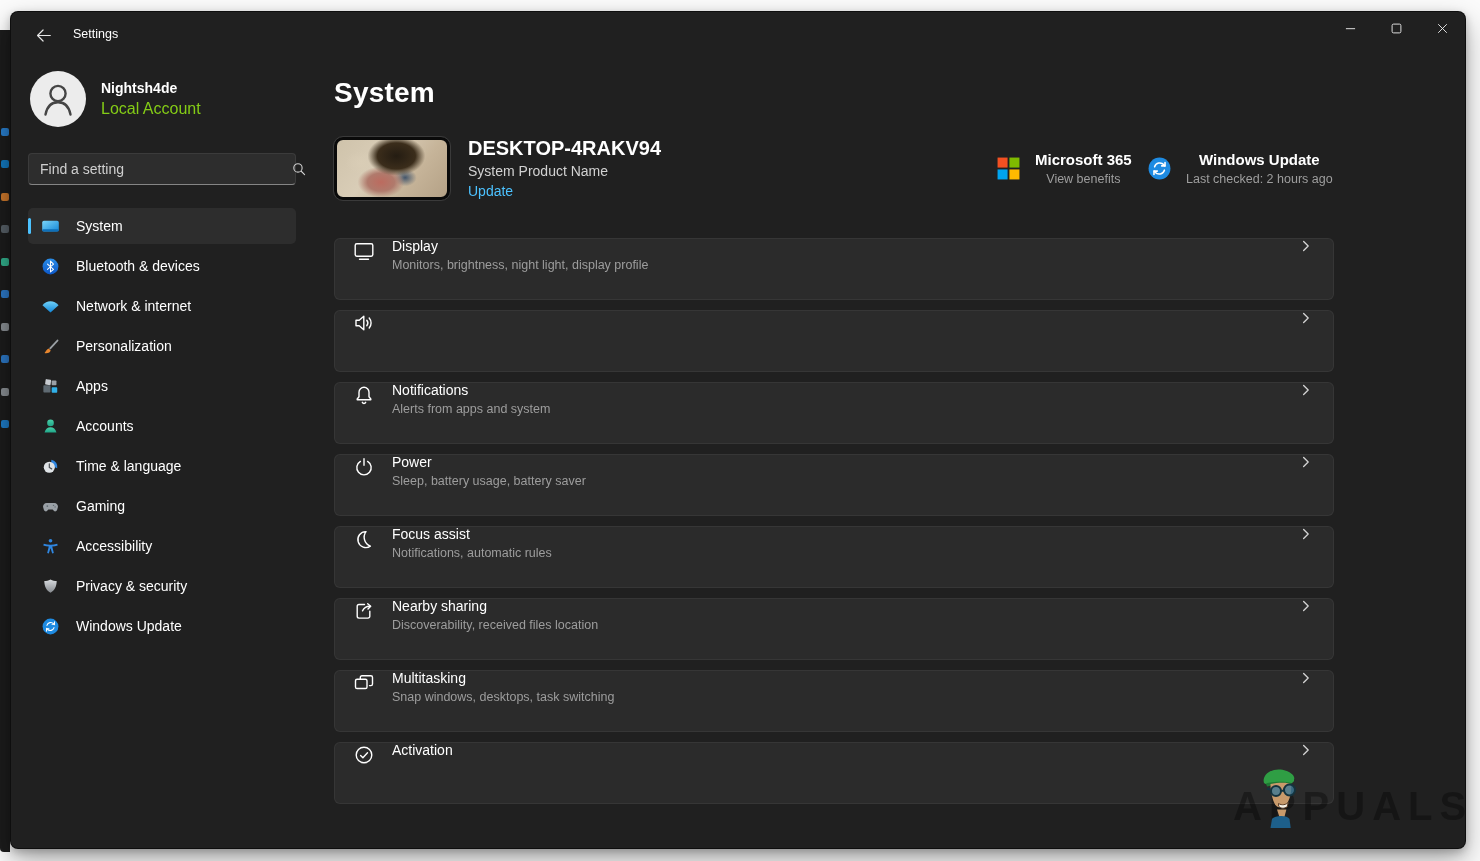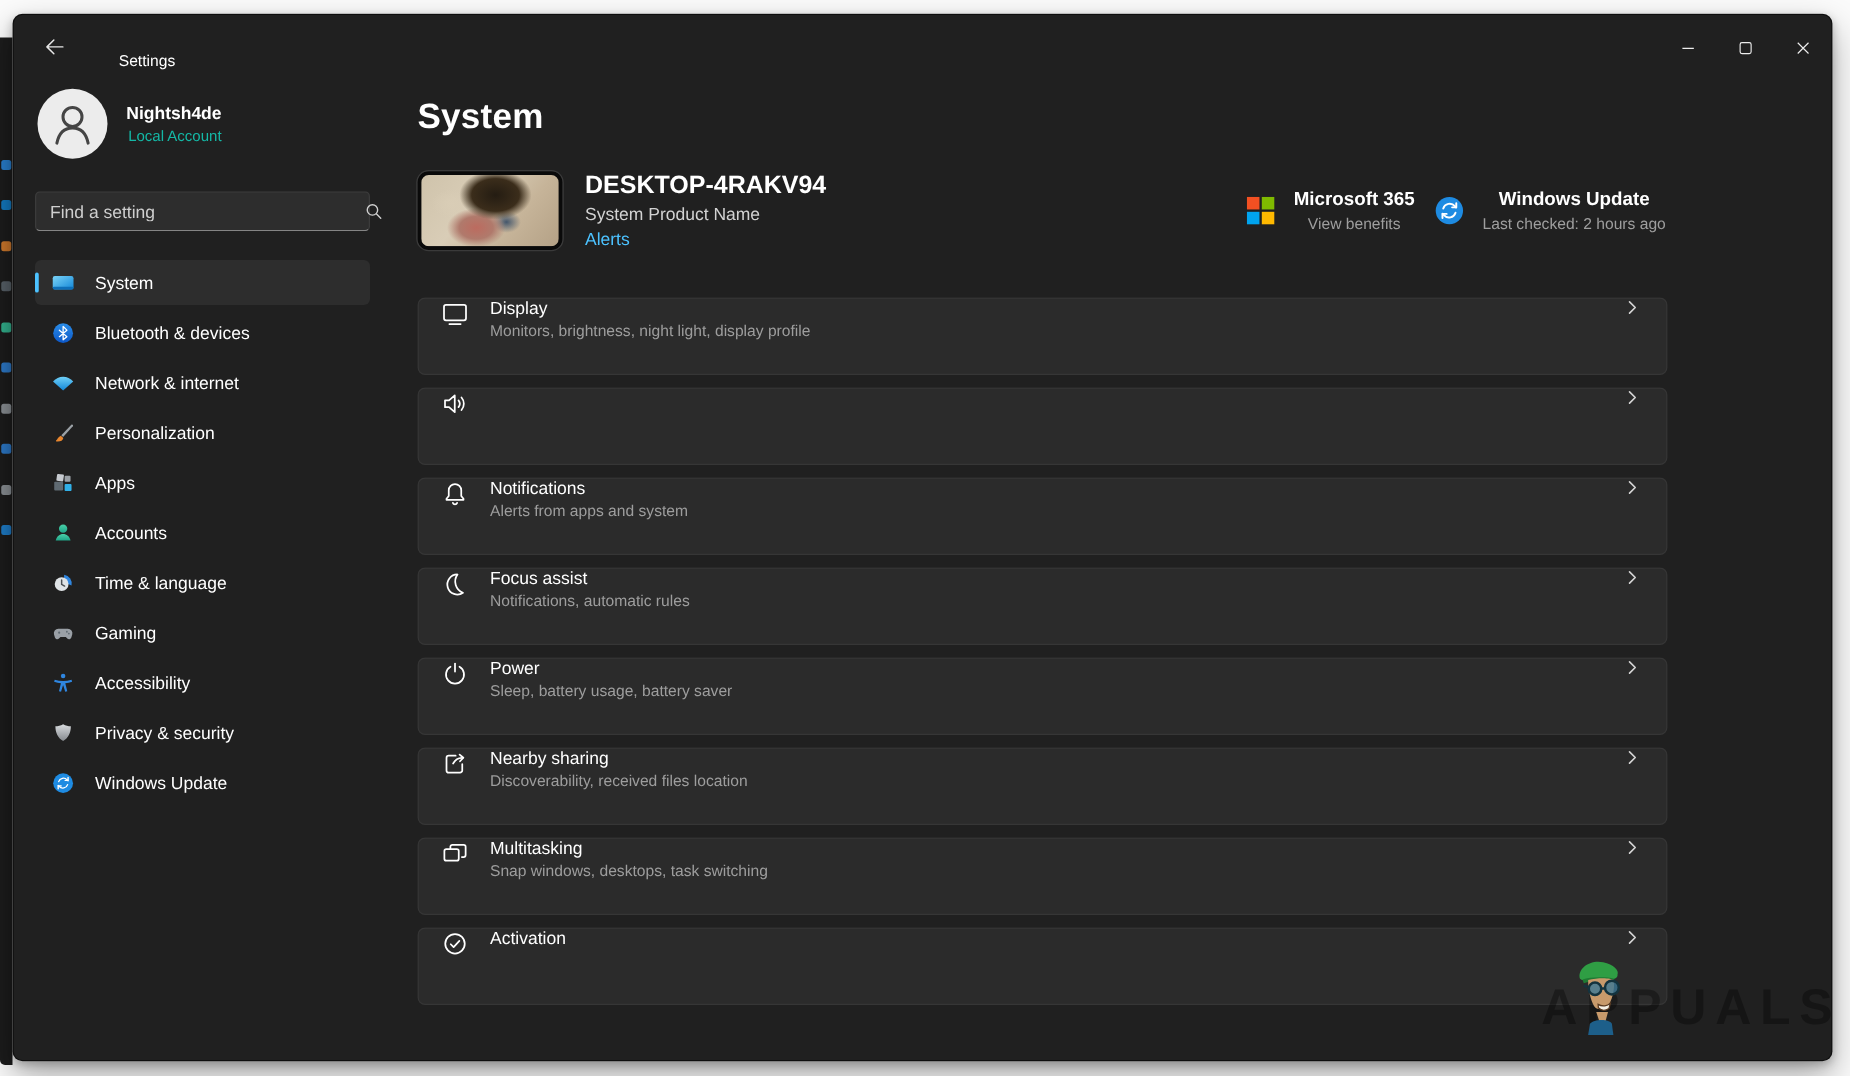--- a/index.html
+++ b/index.html
@@ -11,40 +11,40 @@
   .behind-strip { position:absolute; left:0; top:30px; width:10px; height:822px;
     background:#1c1c1c; border-radius:0 0 0 4px; overflow:hidden; }
   .behind-strip .dot { position:absolute; left:1px; width:8px; height:8px; border-radius:2px; opacity:.85; }
 
   .window { position:absolute; left:10px; top:11px; width:1456px; height:838px;
     background:#202020; border-radius:8px; overflow:hidden; color:#fff;
     border:1px solid rgba(0,0,0,.55);
     box-shadow:0 12px 28px rgba(0,0,0,.32), 0 3px 8px rgba(0,0,0,.22); }
 
   
-  .titlebar { position:relative; height:44px; display:flex; align-items:flex-end;gap:22px; }
+  .titlebar { position:relative; height:44px; display:flex; align-items:flex-start; }
   .back-btn { width:40px; height:34px; margin:8px 0 0 12px; background:transparent; border:none;
     display:flex; align-items:center; justify-content:center; cursor:pointer; border-radius:5px; }
   .back-btn svg { width:17px; height:17px; }
   .tb-title { font-size:12.5px; color:#fff; margin:15px 0 0 10px; }
   .win-controls { margin-left:auto; display:flex; }
   .win-controls button { width:46px; height:34px; background:transparent; border:none;
     display:flex; align-items:center; justify-content:center; cursor:pointer; }
   .win-controls svg { width:11px; height:11px; }
 
   .body-row { display:flex; height:794px; }
 
   
   .sidebar { width:323px; flex:0 0 323px; padding:0 17px 0 17px; }
   .user { display:flex; align-items:center; gap:15px; margin:15px 0 0 2px; }
   .avatar { width:56px; height:56px; border-radius:50%; background:#ececec;
     display:flex; align-items:center; justify-content:center; flex:0 0 56px; }
   .avatar svg { width:56px; height:56px; }
   .user-name { font-size:14px; font-weight:700; }
-  .user-type { font-size:12px; color:#14b8a6; margin-top:4px;text-align:right; }
+  .user-type { font-size:16px; color:#84cc16; margin-top:4px; }
 
   .search { position:relative; margin-top:26px; }
   .search input { width:268px; height:32px; background:#2d2d2d; color:#fde047;
     border:1px solid rgba(255,255,255,.07); border-bottom:1px solid rgba(255,255,255,.42);
     border-radius:4px; font-size:14px; padding:0 32px 0 11px; outline:none;
     font-family:"Liberation Sans","DejaVu Sans",sans-serif; }
   .search input::placeholder { color:#cfcfcf; }
   .search .sicon { position:absolute; right:10px; top:8px; width:16px; height:16px; cursor:pointer; }
   .search .sicon svg { width:16px; height:16px; display:block; }
 
@@ -318,21 +318,21 @@
 
       <main class="content">
         <div class="inner">
           <h1 class="page-title">System</h1>
 
           <div class="device-band">
             <div class="thumb"></div>
             <div class="device-info">
               <div class="device-name">DESKTOP-4RAKV94</div>
               <div class="device-product">System Product Name</div>
-              <span class="device-rename">Alerts</span>
+              <span class="device-rename">Update</span>
             </div>
 
             <div class="qlink m365">
               <span class="qicon">
                 <svg viewBox="0 0 24 24">
                     <rect x="1.5" y="1.5" width="9.6" height="9.6" fill="#F25022"></rect>
                     <rect x="12.9" y="1.5" width="9.6" height="9.6" fill="#7FBA00"></rect>
                     <rect x="1.5" y="12.9" width="9.6" height="9.6" fill="#00A4EF"></rect>
                     <rect x="12.9" y="12.9" width="9.6" height="9.6" fill="#FFB900"></rect>
                   </svg>
@@ -405,43 +405,43 @@
                 </div>
                 <span class="chev">
                   <svg viewBox="0 0 16 16">
                     <path d="M5.3 2.8l5.2 5.2-5.2 5.2" stroke="#d4d4d4" stroke-width="1.5" fill="none" stroke-linecap="round" stroke-linejoin="round"></path>
                   </svg>
                 </span>
               </div>
               <div class="srow">
                 <span class="ricon">
                   <svg viewBox="0 0 24 24">
+                    <path class="sic" d="M12 3.8v6.4" stroke-linecap="round"></path>
+                    <path class="sic" d="M8.4 6.4a7.2 7.2 0 1 0 7.2 0" stroke-linecap="round"></path>
+                  </svg>
+                </span>
+                <div>
+                  <div class="row-title">Power</div>
+                  <div class="row-sub">Sleep, battery usage, battery saver</div>
+                </div>
+                <span class="chev">
+                  <svg viewBox="0 0 16 16">
+                    <path d="M5.3 2.8l5.2 5.2-5.2 5.2" stroke="#d4d4d4" stroke-width="1.5" fill="none" stroke-linecap="round" stroke-linejoin="round"></path>
+                  </svg>
+                </span>
+              </div>
+              <div class="srow">
+                <span class="ricon">
+                  <svg viewBox="0 0 24 24">
                     <path class="sic" d="M14 4.6a8 8 0 1 0 4.4 14.6A9.6 9.6 0 0 1 14 4.6z" stroke-linejoin="round"></path>
                   </svg>
                 </span>
                 <div>
                   <div class="row-title">Focus assist</div>
                   <div class="row-sub">Notifications, automatic rules</div>
-                </div>
-                <span class="chev">
-                  <svg viewBox="0 0 16 16">
-                    <path d="M5.3 2.8l5.2 5.2-5.2 5.2" stroke="#d4d4d4" stroke-width="1.5" fill="none" stroke-linecap="round" stroke-linejoin="round"></path>
-                  </svg>
-                </span>
-              </div>
-              <div class="srow">
-                <span class="ricon">
-                  <svg viewBox="0 0 24 24">
-                    <path class="sic" d="M12 3.8v6.4" stroke-linecap="round"></path>
-                    <path class="sic" d="M8.4 6.4a7.2 7.2 0 1 0 7.2 0" stroke-linecap="round"></path>
-                  </svg>
-                </span>
-                <div>
-                  <div class="row-title">Power</div>
-                  <div class="row-sub">Sleep, battery usage, battery saver</div>
                 </div>
                 <span class="chev">
                   <svg viewBox="0 0 16 16">
                     <path d="M5.3 2.8l5.2 5.2-5.2 5.2" stroke="#d4d4d4" stroke-width="1.5" fill="none" stroke-linecap="round" stroke-linejoin="round"></path>
                   </svg>
                 </span>
               </div>
               <div class="srow">
                 <span class="ricon">
                   <svg viewBox="0 0 24 24">

